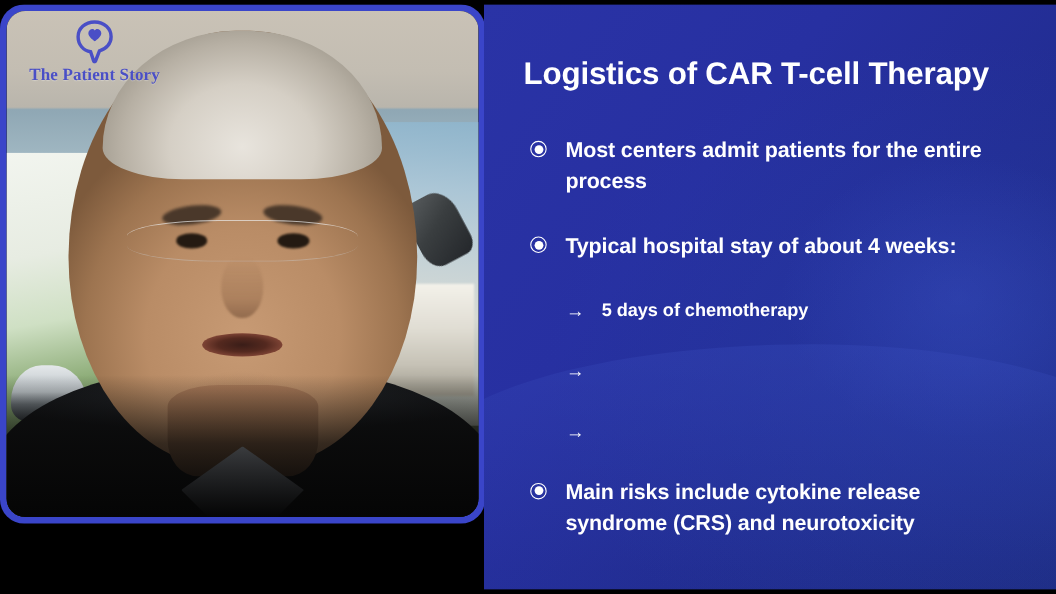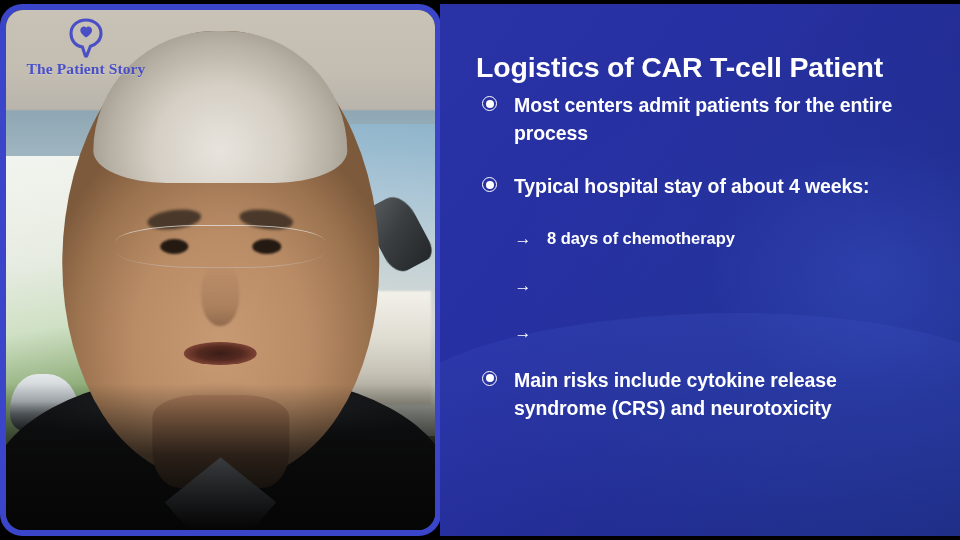--- a/index.html
+++ b/index.html
@@ -71,20 +71,21 @@
   
   #bullet-list {
     position: absolute;
     left: 36px;
     top: 88px;
     width: 470px;
   }
   .bullet-row {
     display: flex;
     align-items: flex-start;
+    margin-top: 32px;
   }
   .bullet-row.level-1 { margin-bottom: 26px; padding-left: 6px; }
   .bullet-row.level-2 { margin-bottom: 24px; padding-left: 38px; }
   .bullet-row.last { margin-bottom: 0; }
 
   .marker {
     flex: 0 0 auto;
     display: flex;
     align-items: center;
     justify-content: center;
@@ -131,21 +132,21 @@
     letter-spacing: -0.05px;
     max-width: 370px;
   }
 
   
   #video-panel {
     position: absolute;
     left: 0px;
     top: 4px;
     width: 441px;
-    height: 532px;
+    height: 472px;
     background: #3a45c9;
     border-radius: 22px;
     padding: 6px;
     box-sizing: border-box;
     overflow: hidden;
   }
   #video-frame {
     position: relative;
     width: 100%;
     height: 100%;
@@ -382,37 +383,37 @@
         </svg>
         <div id="logo-text">The Patient Story</div>
       </div>
     </div>
   </div>
 
   <div id="info-panel">
     <div id="panel-glow"></div>
     <div id="panel-wave"></div>
 
-    <h1 id="slide-title">Logistics of CAR T-cell Patient</h1>
+    <h1 id="slide-title">Logistics of CAR T-cell Therapy</h1>
 
     <div id="bullet-list">
 
       <div class="bullet-row level-1">
         <span class="marker ring"></span>
         <span class="bullet-text">Most centers admit patients for the entire process</span>
       </div>
 
       <div class="bullet-row level-1">
         <span class="marker ring"></span>
         <span class="bullet-text">Typical hospital stay of about 4 weeks:</span>
       </div>
 
       <div class="bullet-row level-2">
         <span class="marker arrow">→</span>
-        <span class="bullet-text">8 days of chemotherapy</span>
+        <span class="bullet-text">5 days of chemotherapy</span>
       </div>
 
       <div class="bullet-row level-2">
         <span class="marker arrow">→</span>
       </div>
 
       <div class="bullet-row level-2">
         <span class="marker arrow">→</span>
       </div>
 

